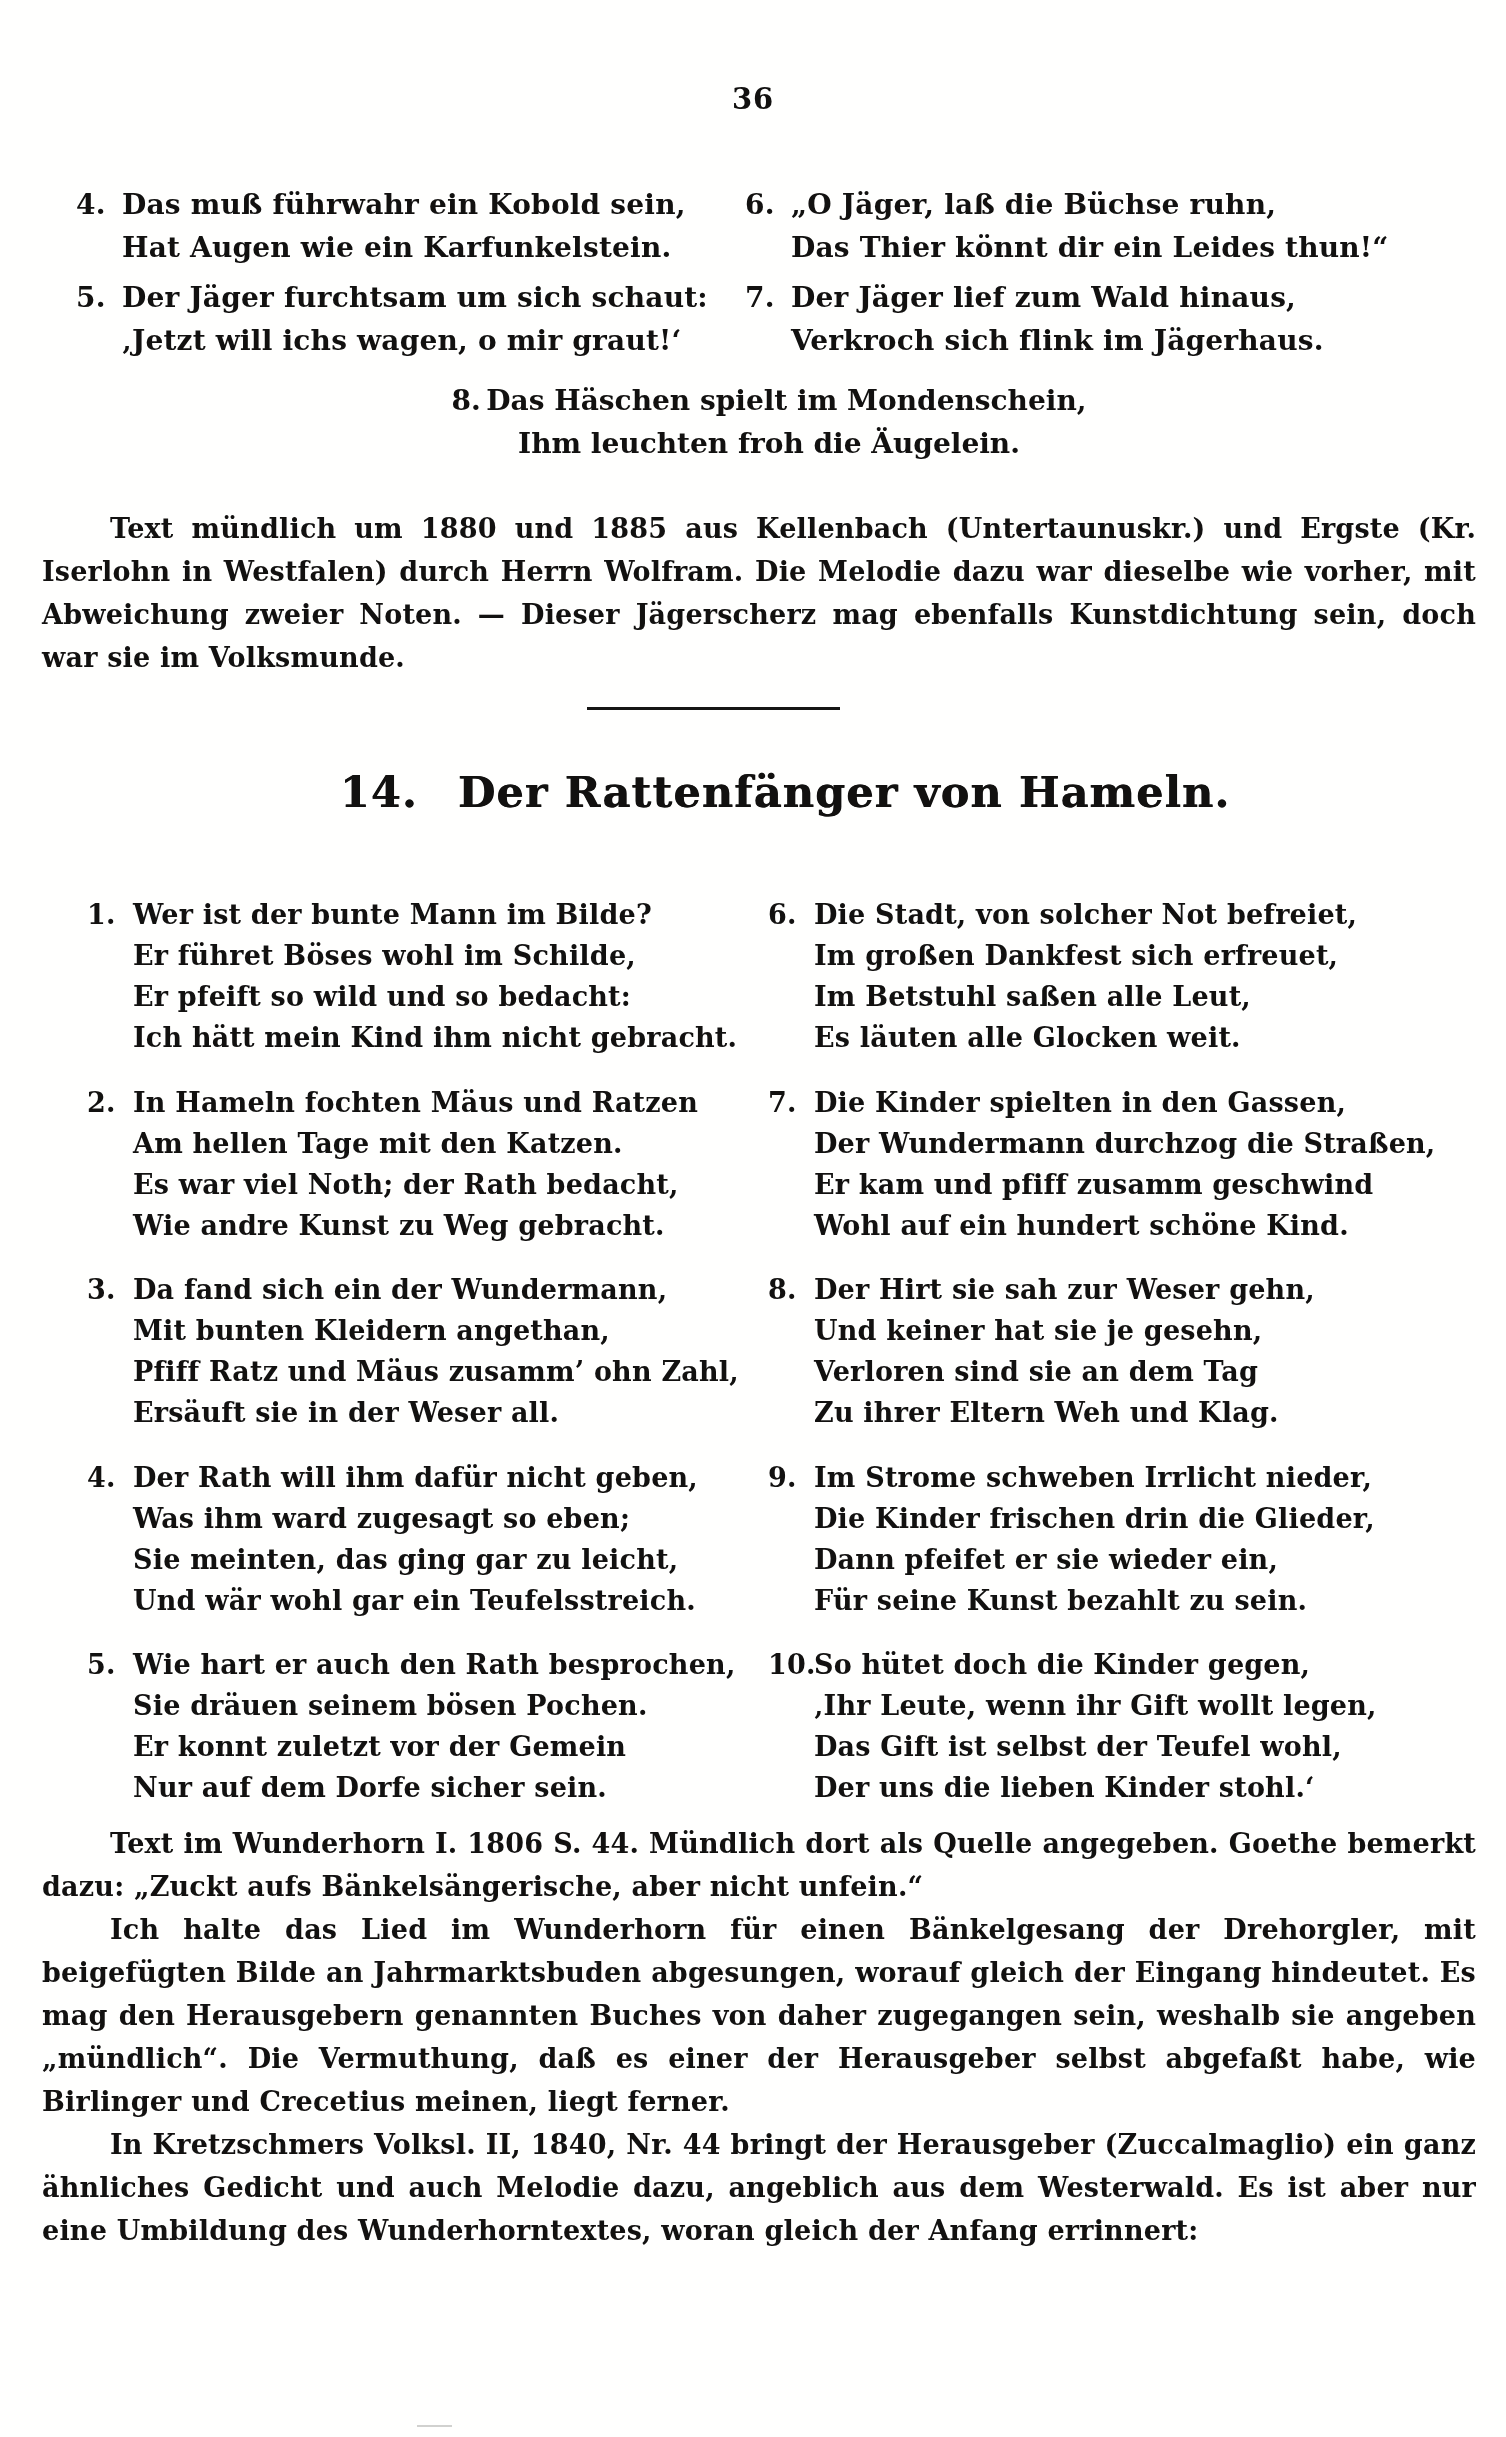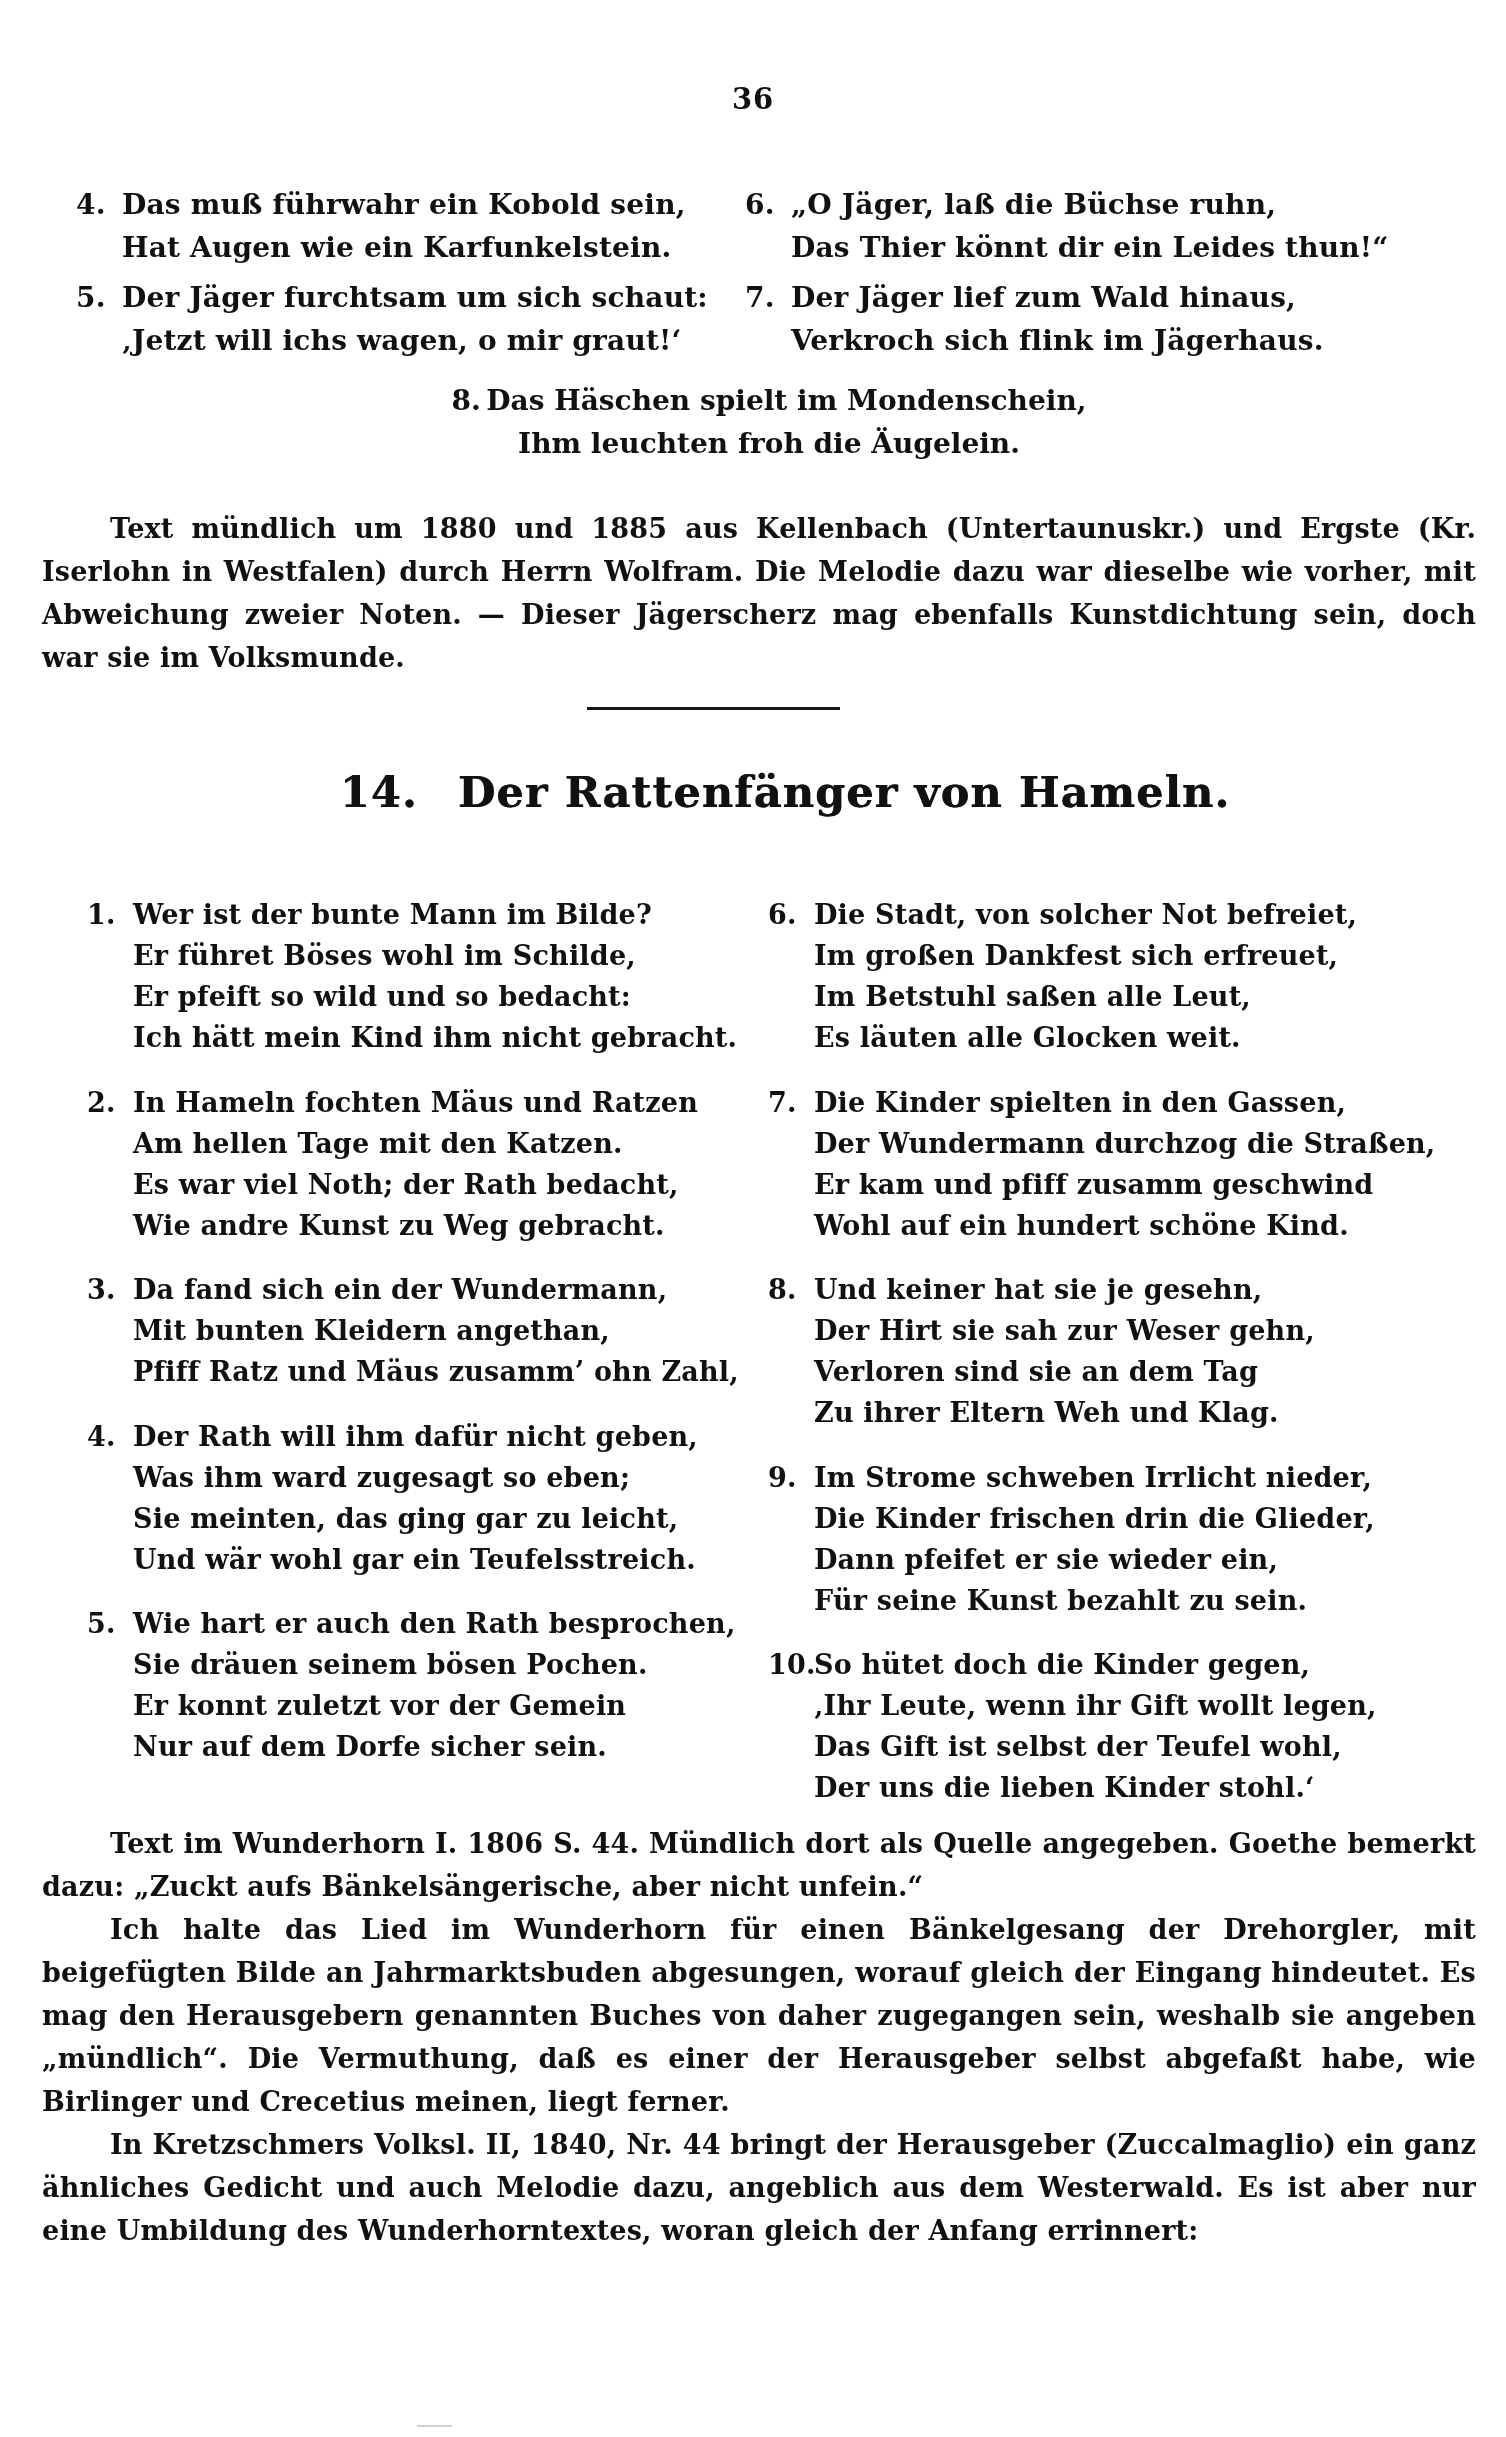--- a/index.html
+++ b/index.html
@@ -190,20 +190,21 @@
         <div class="vline">In Hameln fochten Mäus und Ratzen</div>
         <div class="vline">Am hellen Tage mit den Katzen.</div>
         <div class="vline">Es war viel Noth; der Rath bedacht,</div>
         <div class="vline">Wie andre Kunst zu Weg gebracht.</div>
       </div>
       <div class="verse">
         <span class="vnum">3.</span>
         <div class="vline">Da fand sich ein der Wundermann,</div>
         <div class="vline">Mit bunten Kleidern angethan,</div>
         <div class="vline">Pfiff Ratz und Mäus zusamm’ ohn Zahl,</div>
+        <div class="vline">Ersäuft sie in der Weser all.</div>
       </div>
       <div class="verse">
         <span class="vnum">4.</span>
         <div class="vline">Der Rath will ihm dafür nicht geben,</div>
         <div class="vline">Was ihm ward zugesagt so eben;</div>
         <div class="vline">Sie meinten, das ging gar zu leicht,</div>
         <div class="vline">Und wär wohl gar ein Teufelsstreich.</div>
       </div>
       <div class="verse">
         <span class="vnum">5.</span>
@@ -223,22 +224,22 @@
       </div>
       <div class="verse">
         <span class="vnum">7.</span>
         <div class="vline">Die Kinder spielten in den Gassen,</div>
         <div class="vline">Der Wundermann durchzog die Straßen,</div>
         <div class="vline">Er kam und pfiff zusamm geschwind</div>
         <div class="vline">Wohl auf ein hundert schöne Kind.</div>
       </div>
       <div class="verse">
         <span class="vnum">8.</span>
+        <div class="vline">Der Hirt sie sah zur Weser gehn,</div>
         <div class="vline">Und keiner hat sie je gesehn,</div>
-        <div class="vline">Der Hirt sie sah zur Weser gehn,</div>
         <div class="vline">Verloren sind sie an dem Tag</div>
         <div class="vline">Zu ihrer Eltern Weh und Klag.</div>
       </div>
       <div class="verse">
         <span class="vnum">9.</span>
         <div class="vline">Im Strome schweben Irrlicht nieder,</div>
         <div class="vline">Die Kinder frischen drin die Glieder,</div>
         <div class="vline">Dann pfeifet er sie wieder ein,</div>
         <div class="vline">Für seine Kunst bezahlt zu sein.</div>
       </div>

